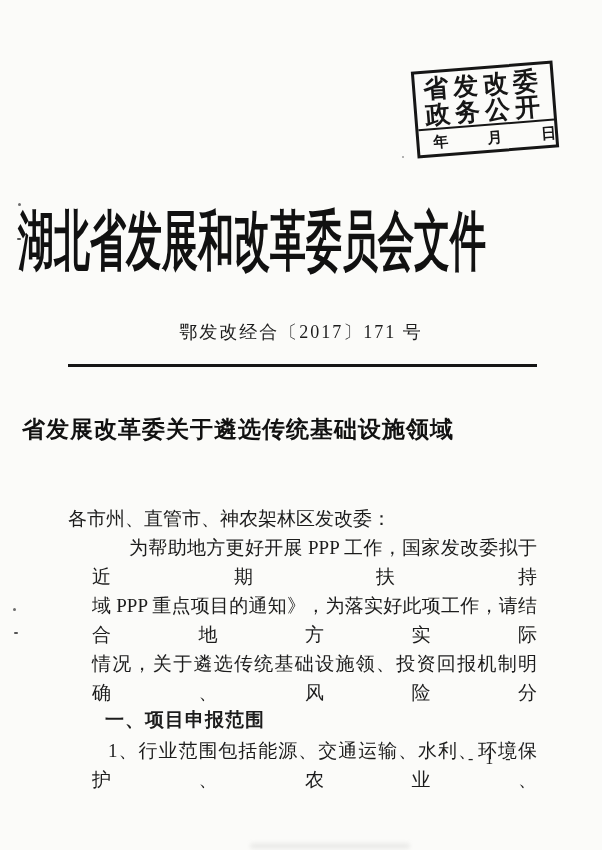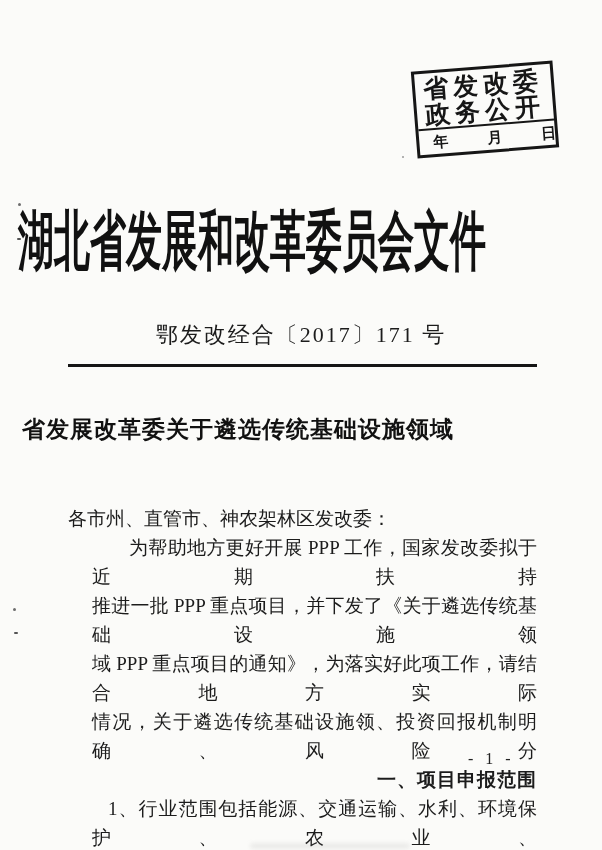--- a/index.html
+++ b/index.html
@@ -61,21 +61,21 @@
     font-weight:bold;
     letter-spacing:0px;
     transform:scaleY(1.8);
     white-space:nowrap;
     color:#111;
   }
   .doc-number{
     position:absolute;
     left:0;top:320px;width:602px;
     text-align:center;
-    font-size:22px;
+    font-size:18px;
     letter-spacing:2px;
     color:#1c1c1c;
   }
   .rule{
     position:absolute;
     left:68px;top:364px;
     width:469px;height:3px;
     background:#151515;
   }
 
@@ -104,24 +104,23 @@
   .jline{
     white-space:normal;
     text-align:justify;
     text-align-last:justify;
     text-justify:inter-character;
     margin-left:24px;
   }
   .indent2{text-indent:37px;}
   .indent1{text-indent:16px;}
   .sec-heading{
-    font-family:Liberation Serif, serif;
+    font-family:Liberation Mono, monospace;
     font-weight:bold;
     letter-spacing:1px;
-    text-align:right;
   }
 
   
   .page-number{
     position:absolute;
     left:468px;top:750px;
     font-size:16px;
     letter-spacing:4px;
     color:#222;
   }
@@ -160,21 +159,20 @@
   <div class="doc-number">鄂发改经合〔2017〕171 号</div>
   <div class="rule"></div>
 
   <div class="doc-title">
     <div>省发展改革委关于遴选传统基础设施领域</div>
   </div>
 
   <div class="body-text">
     <div class="line">各市州、直管市、神农架林区发改委：</div>
     <div class="jline indent2">为帮助地方更好开展 PPP 工作，国家发改委拟于近期扶持</div>
-    <div class="jline">推进一批 PPP 重点项目，并下发了《关于遴选传统基础设施领</div>
     <div class="jline">域 PPP 重点项目的通知》，为落实好此项工作，请结合地方实际</div>
     <div class="jline">情况，关于遴选传统基础设施领、投资回报机制明确、风险分</div>
     <div class="line indent2 sec-heading">一、项目申报范围</div>
     <div class="jline indent1">1、行业范围包括能源、交通运输、水利、环境保护、农业、</div>
   </div>
 
   <div class="page-number">- 1 -</div>
 
   <div class="speck sp1"></div>
   <div class="speck sp2"></div>

